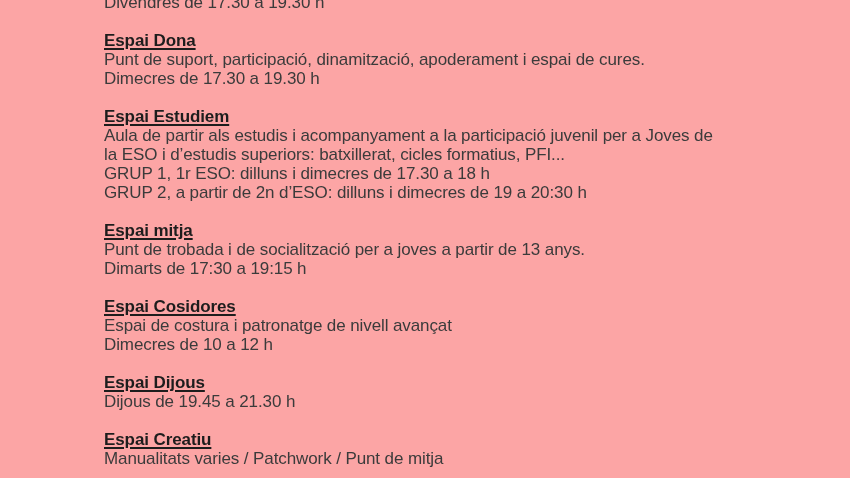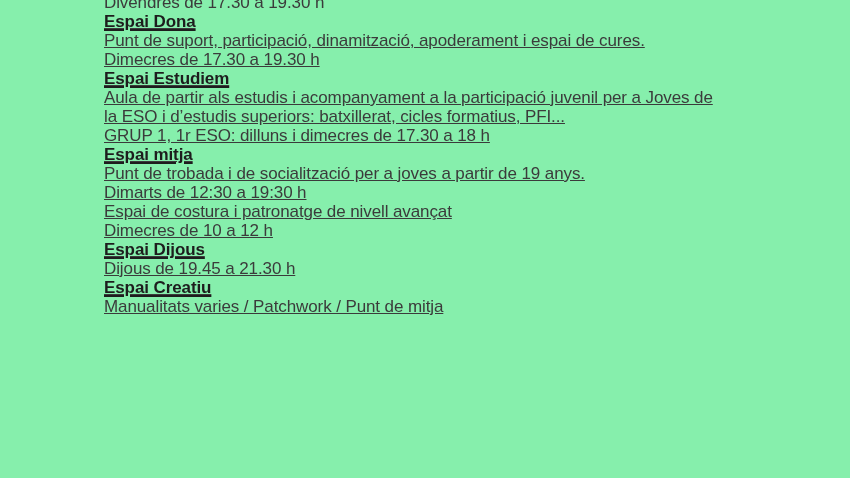--- a/index.html
+++ b/index.html
@@ -10,34 +10,34 @@
     width: 850px;
     height: 478px;
     overflow: hidden;
     position: relative;
     background: #d6fdf1;
     font-family: "Liberation Sans", sans-serif;
   }
   .page {
     position: absolute;
     inset: 0;
-    background: #86efac;
+    background: #fca5a5;
   }
   .content {
     position: absolute;
     left: 104px;
     top: -7px;
     width: 710px;
     font-size: 17px;
     line-height: 19px;
     letter-spacing: -0.1px;
     color: #3b3b3b;
   }
   .section {
-    text-decoration: underline;
+    margin-top: 19px;
   }
   .heading {
     font-weight: bold;
     color: #1d1d1d;
     text-decoration: underline;
     text-decoration-thickness: 2px;
     text-underline-offset: 2px;
   }
   .line {
     white-space: nowrap;
@@ -52,27 +52,29 @@
       <section class="section">
         <div class="heading">Espai Dona</div>
         <div class="line">Punt de suport, participació, dinamització, apoderament i espai de cures.</div>
         <div class="line">Dimecres de 17.30 a 19.30 h</div>
       </section>
       <section class="section">
         <div class="heading">Espai Estudiem</div>
         <div class="line">Aula de partir als estudis i acompanyament a la participació juvenil per a Joves de</div>
         <div class="line">la ESO i d’estudis superiors: batxillerat, cicles formatius, PFI...</div>
         <div class="line">GRUP 1, 1r ESO: dilluns i dimecres de 17.30 a 18 h</div>
+        <div class="line">GRUP 2, a partir de 2n d’ESO: dilluns i dimecres de 19 a 20:30 h</div>
       </section>
       <section class="section">
         <div class="heading">Espai mitja</div>
-        <div class="line">Punt de trobada i de socialització per a joves a partir de 19 anys.</div>
-        <div class="line">Dimarts de 12:30 a 19:30 h</div>
+        <div class="line">Punt de trobada i de socialització per a joves a partir de 13 anys.</div>
+        <div class="line">Dimarts de 17:30 a 19:15 h</div>
       </section>
       <section class="section">
+        <div class="heading">Espai Cosidores</div>
         <div class="line">Espai de costura i patronatge de nivell avançat</div>
         <div class="line">Dimecres de 10 a 12 h</div>
       </section>
       <section class="section">
         <div class="heading">Espai Dijous</div>
         <div class="line">Dijous de 19.45 a 21.30 h</div>
       </section>
       <section class="section">
         <div class="heading">Espai Creatiu</div>
         <div class="line">Manualitats varies / Patchwork / Punt de mitja</div>

